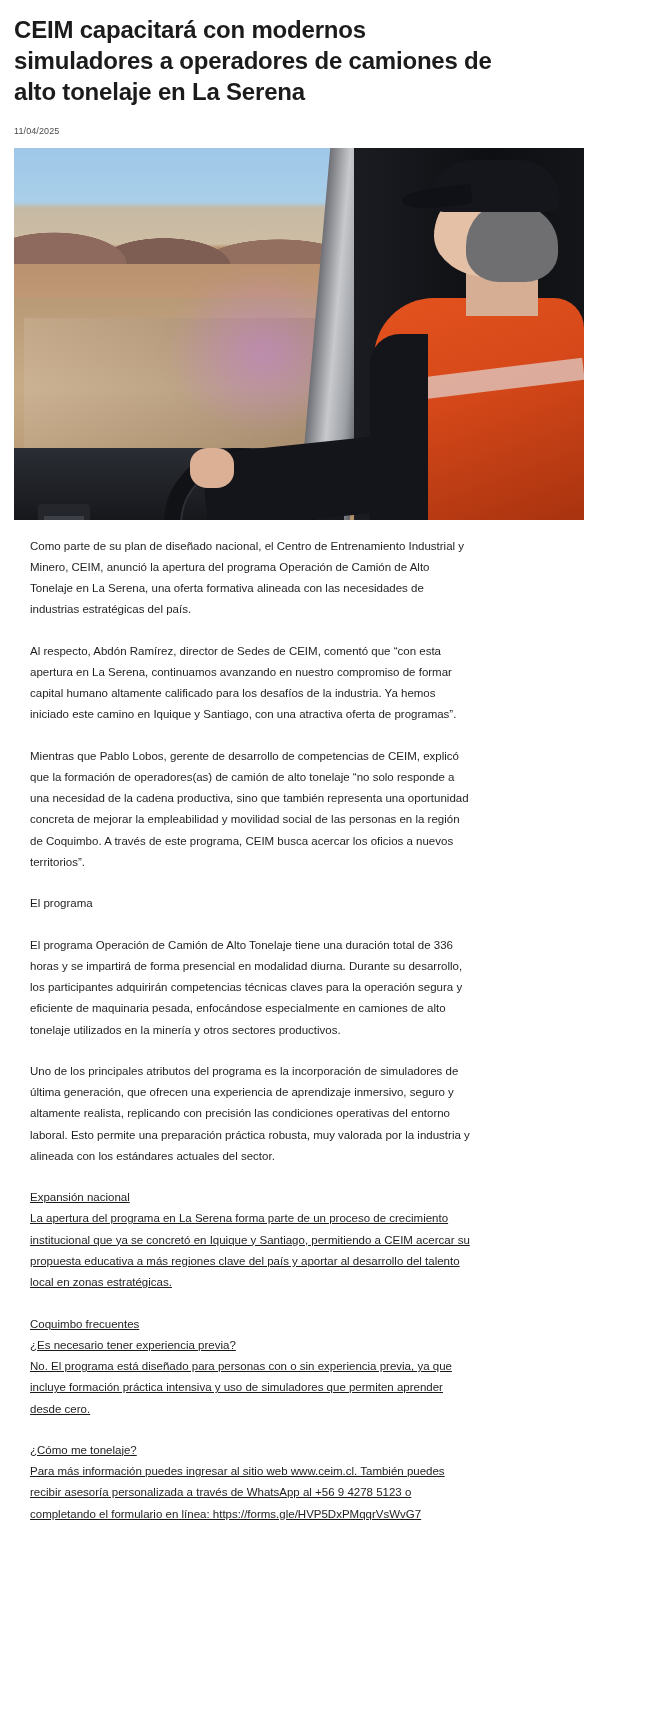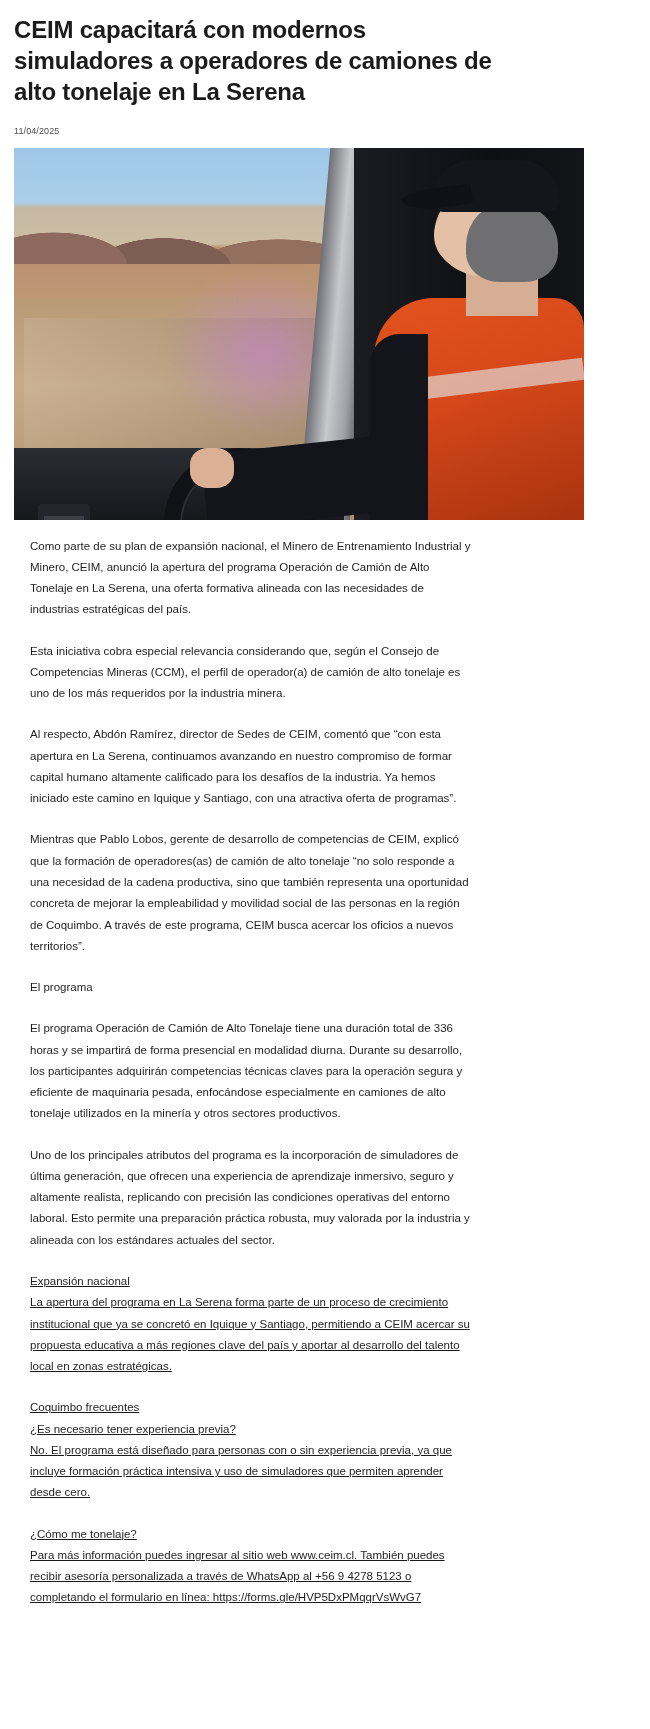--- a/index.html
+++ b/index.html
@@ -255,22 +255,21 @@
       <div class="neck"></div>
       <div class="person-head"></div>
       <div class="person-hair"></div>
       <div class="cap"></div>
       <div class="cap-brim"></div>
     </div>
   </div>
 
   <div class="body">
 
-    <p class="para">Como parte de su plan de expansión nacional, el Minero de Entrenamiento Industrial y Minero, CEIM, anunció la apertura del programa Operación de Camión de Alto Tonelaje en La Serena, una oferta formativa alineada con las necesidades de industrias estratégicas del país.</p>
-    <p class="para">Esta iniciativa cobra especial relevancia considerando que, según el Consejo de Competencias Mineras (CCM), el perfil de operador(a) de camión de alto tonelaje es uno de los más requeridos por la industria minera.</p>
+    <p class="para">Como parte de su plan de diseñado nacional, el Centro de Entrenamiento Industrial y Minero, CEIM, anunció la apertura del programa Operación de Camión de Alto Tonelaje en La Serena, una oferta formativa alineada con las necesidades de industrias estratégicas del país.</p>
     <p class="para">Al respecto, Abdón Ramírez, director de Sedes de CEIM, comentó que “con esta apertura en La Serena, continuamos avanzando en nuestro compromiso de formar capital humano altamente calificado para los desafíos de la industria. Ya hemos iniciado este camino en Iquique y Santiago, con una atractiva oferta de programas”.</p>
     <p class="para">Mientras que Pablo Lobos, gerente de desarrollo de competencias de CEIM, explicó que la formación de operadores(as) de camión de alto tonelaje “no solo responde a una necesidad de la cadena productiva, sino que también representa una oportunidad concreta de mejorar la empleabilidad y movilidad social de las personas en la región de Coquimbo. A través de este programa, CEIM busca acercar los oficios a nuevos territorios”.</p>
 
     <p class="section-label">El programa</p>
 
     <p class="para">El programa Operación de Camión de Alto Tonelaje tiene una duración total de 336 horas y se impartirá de forma presencial en modalidad diurna. Durante su desarrollo, los participantes adquirirán competencias técnicas claves para la operación segura y eficiente de maquinaria pesada, enfocándose especialmente en camiones de alto tonelaje utilizados en la minería y otros sectores productivos.</p>
     <p class="para">Uno de los principales atributos del programa es la incorporación de simuladores de última generación, que ofrecen una experiencia de aprendizaje inmersivo, seguro y altamente realista, replicando con precisión las condiciones operativas del entorno laboral. Esto permite una preparación práctica robusta, muy valorada por la industria y alineada con los estándares actuales del sector.</p>
 
     <div class="faq-block">
       <p class="faq-line">Expansión nacional</p>

